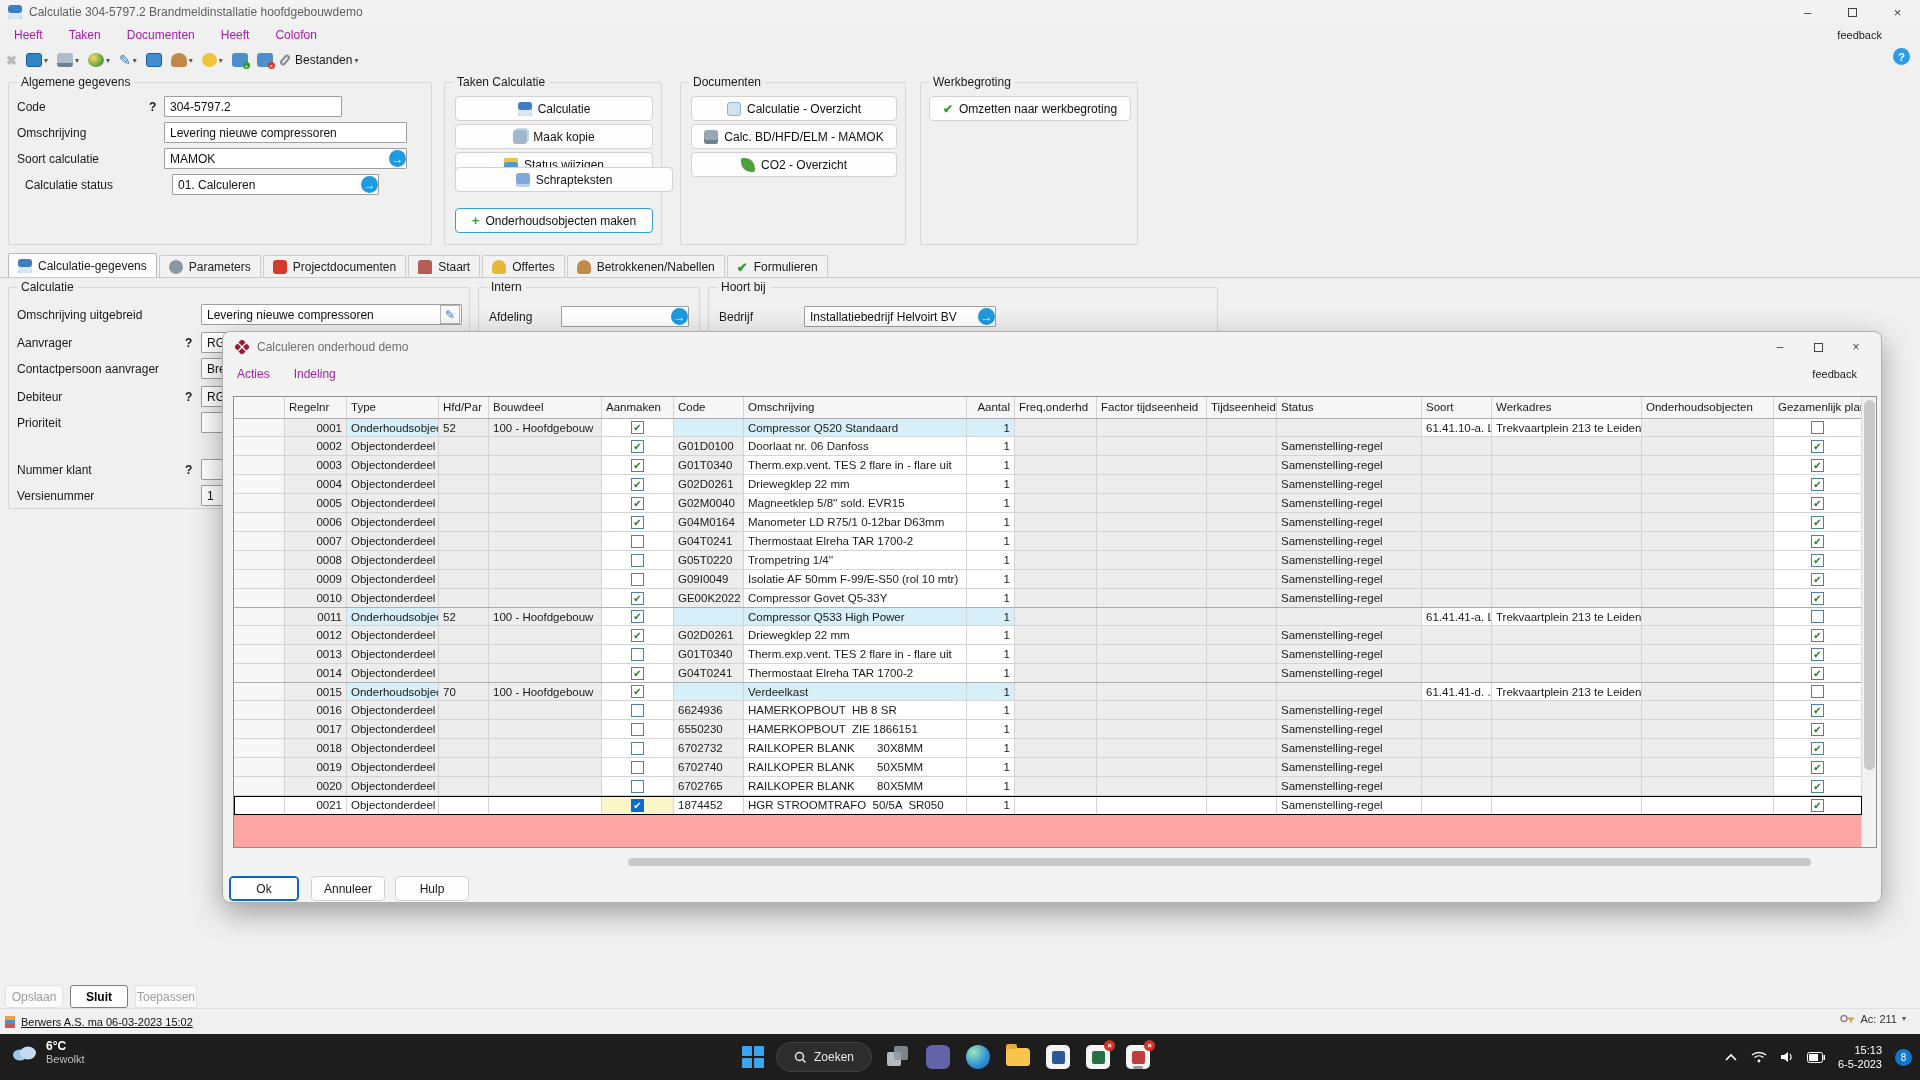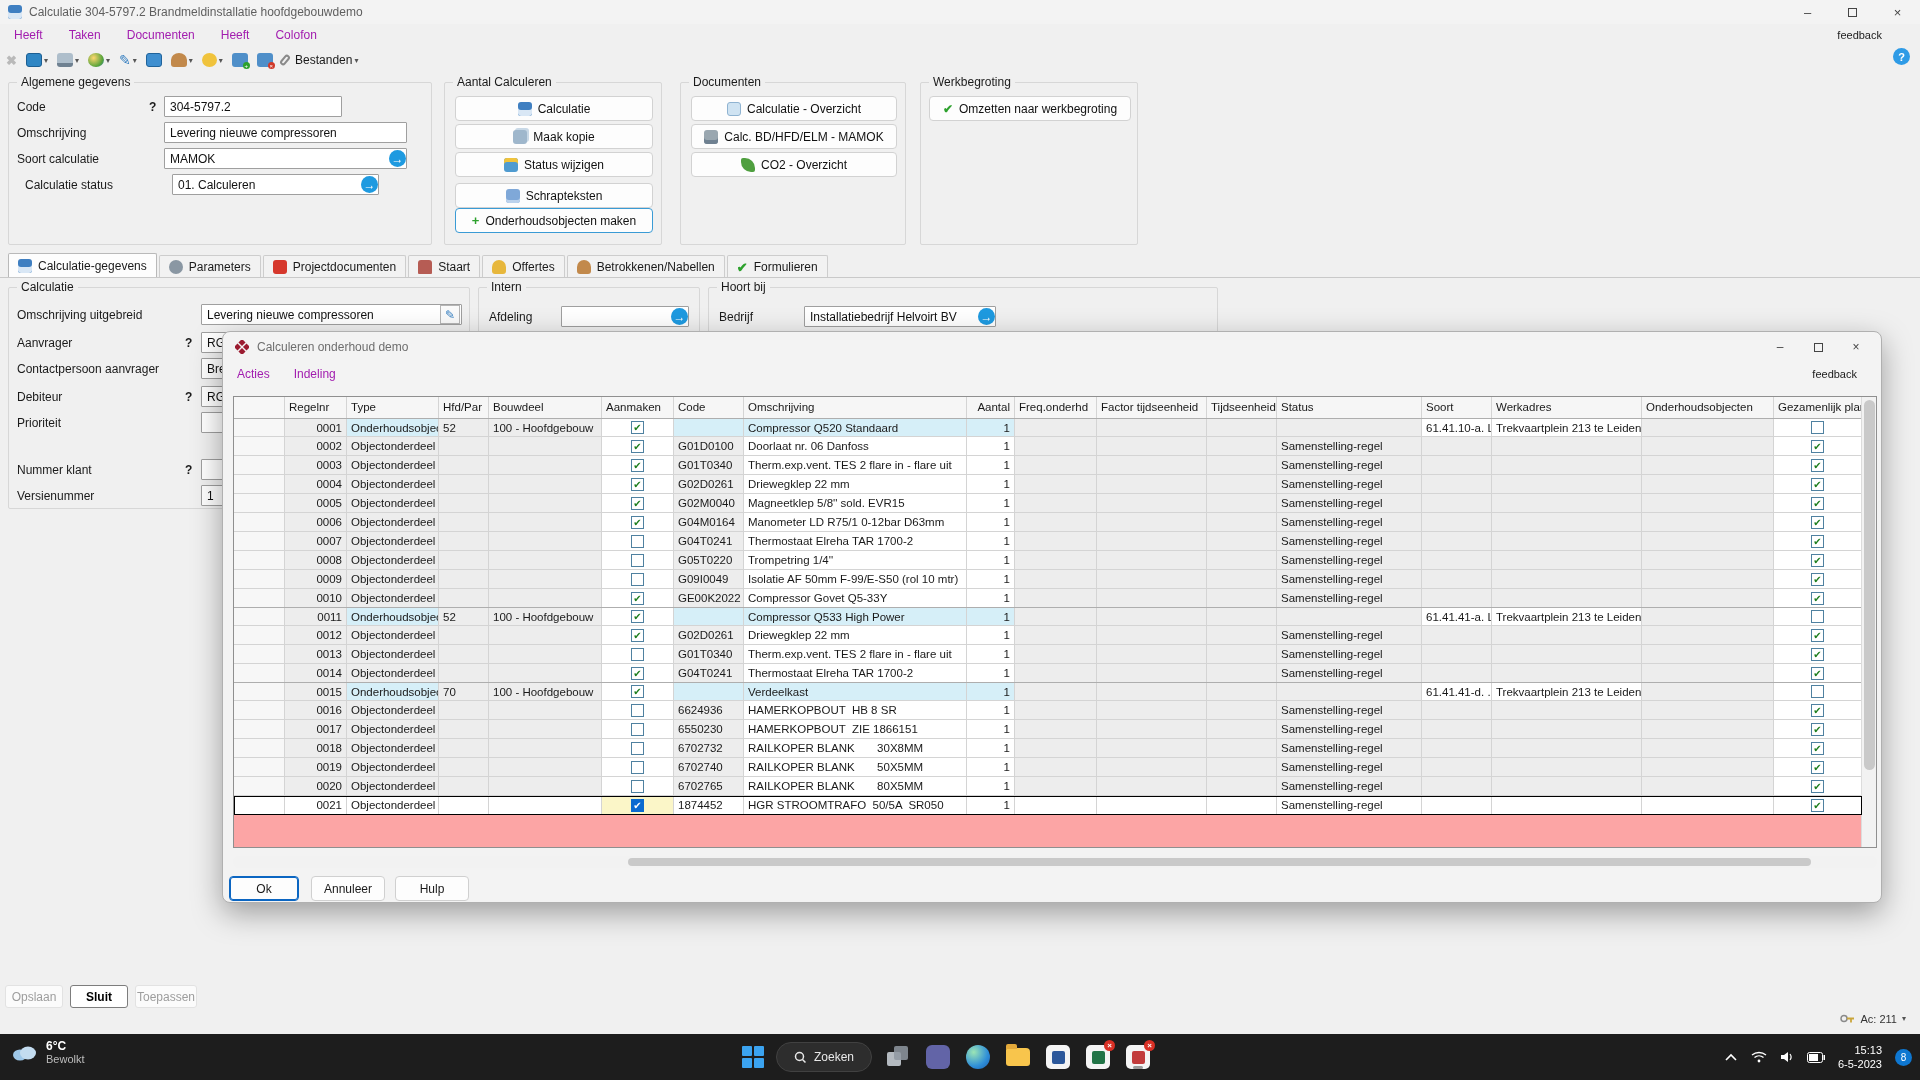--- a/index.html
+++ b/index.html
@@ -228,35 +228,35 @@
       <span class="arrow-btn" style="margin-left:-18px">→</span>
     </div>
     <div class="frow" style="left:16px;top:91px;width:416px">
       <span class="flabel" style="width:147px">Calculatie status</span>
       <input class="tinput" style="width: 207px;" value="01. Calculeren">
       <span class="arrow-btn" style="margin-left:-18px">→</span>
     </div>
   </div>
 
   <div class="gbox" style="left:444px;top:82px;width:218px;height:163px">
-    <span class="legend">Aantal Calculeren</span>
+    <span class="legend">Taken Calculatie</span>
     <div id="taken-buttons">
         <div class="wbtn" style="left: 10px; top: 13px; width: 198px;">
           <span class="ic ic-calculator"></span>
           <span>Calculatie</span>
         </div>
         <div class="wbtn" style="left: 10px; top: 41px; width: 198px;">
           <span class="ic ic-copy"></span>
           <span>Maak kopie</span>
         </div>
         <div class="wbtn" style="left: 10px; top: 69px; width: 198px;">
           <span class="ic ic-table"></span>
           <span>Status wijzigen</span>
         </div>
-        <div class="wbtn" style="left: 10px; top: 84px; width: 198px; margin-top: 16px;">
+        <div class="wbtn" style="left: 10px; top: 84px; width: 218px;">
           <span class="ic ic-notes"></span>
           <span>Schrapteksten</span>
         </div>
         <div class="wbtn hl" style="left: 10px; top: 125px; width: 198px;">
           <span class="icg g-green" style="font-size: 13px;">+</span>
           <span>Onderhoudsobjecten maken</span>
         </div>
       </div>
   </div>
 
@@ -842,20 +842,28 @@
   <div class="fbtn dis" style="left:5px;top:985px;width:58px">
       <span>Opslaan</span>
     </div>
   <div class="fbtn pri" style="left:70px;top:985px;width:58px">
       <span>Sluit</span>
     </div>
   <div class="fbtn dis" style="left:135px;top:985px;width:62px">
       <span>Toepassen</span>
     </div>
 
+  <div id="statusbar" class="abs">
+    <svg width="12" height="14">
+      <rect x="1" y="1" width="10px" height="4" fill="#e8a33d"></rect>
+        <rect x="1" y="5" width="10" height="4" fill="#4f8fc9"></rect>
+        <rect x="1" y="9" width="10" height="4" fill="#c9574f"></rect>
+    </svg>
+    <span id="status-link">Berwers A.S. ma 06-03-2023 15:02</span>
+  </div>
   <div id="ac-box">
     <svg width="15" height="13">
       <circle cx="4" cy="6.5" r="3" fill="none" stroke="#8a8a8a" stroke-width="1.5"></circle>
       <path d="M7 6.5h7M11 6.5v4" stroke="#caa53a" stroke-width="1.8" fill="none"></path>
     </svg>
     <span>Ac: 211</span>
     <span class="caret">▾</span>
   </div>
 
   <div id="taskbar" class="abs">

